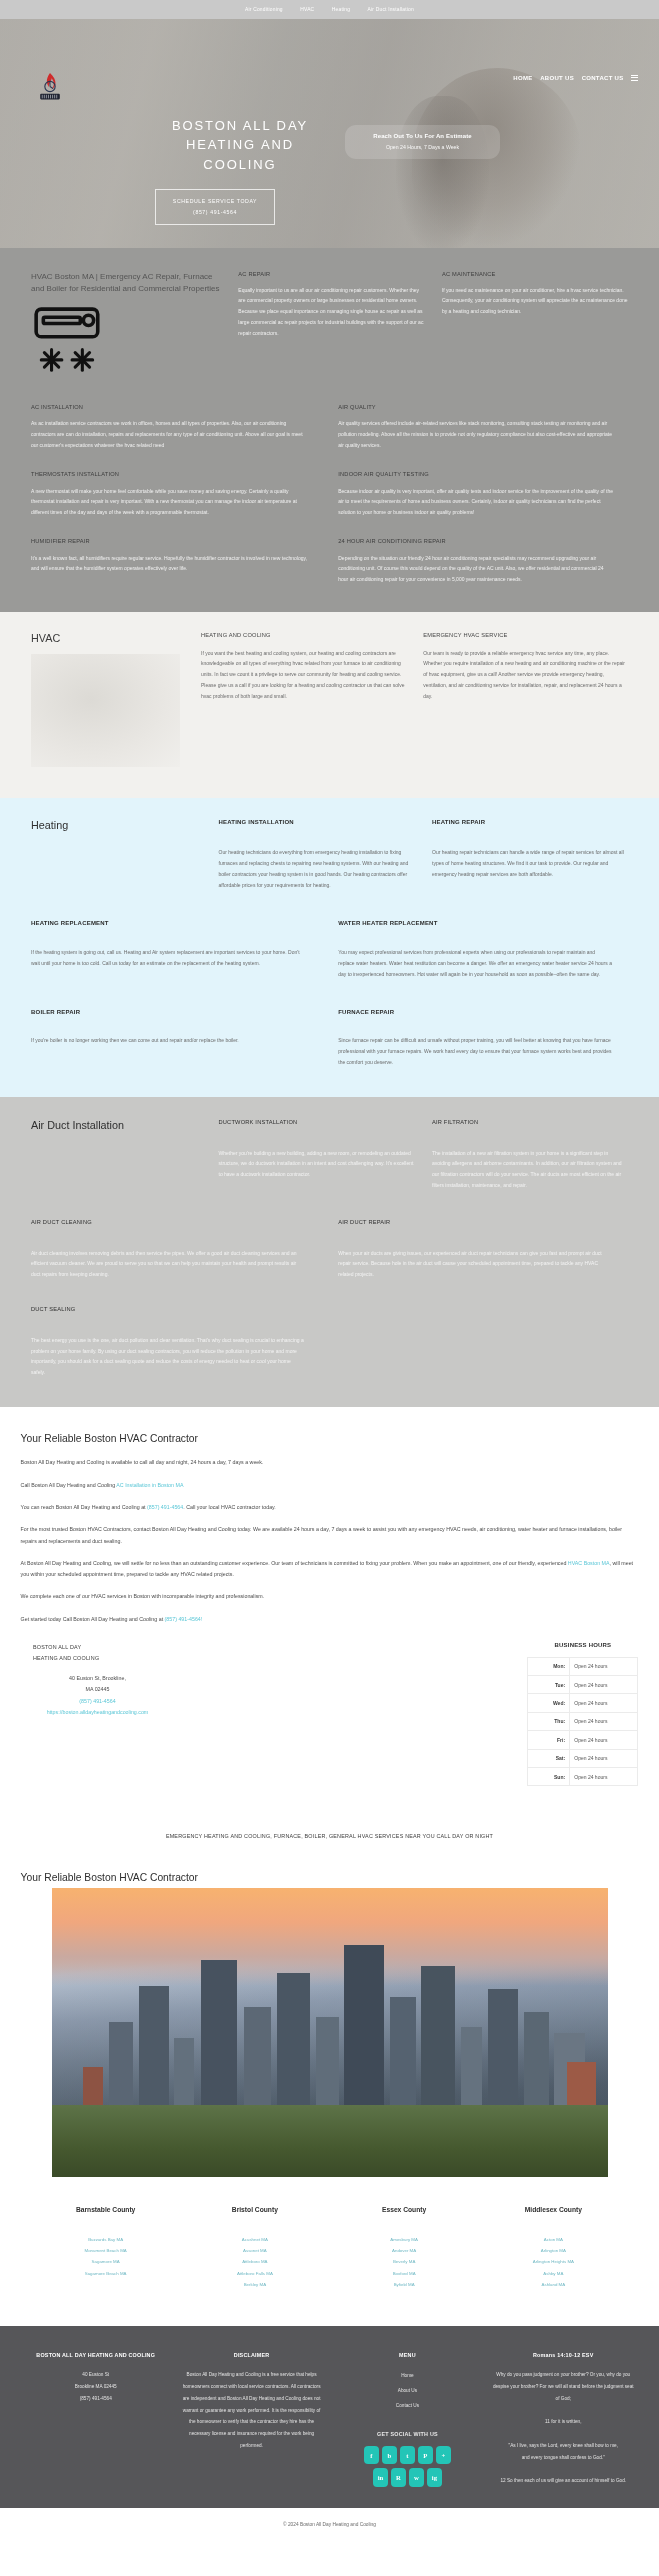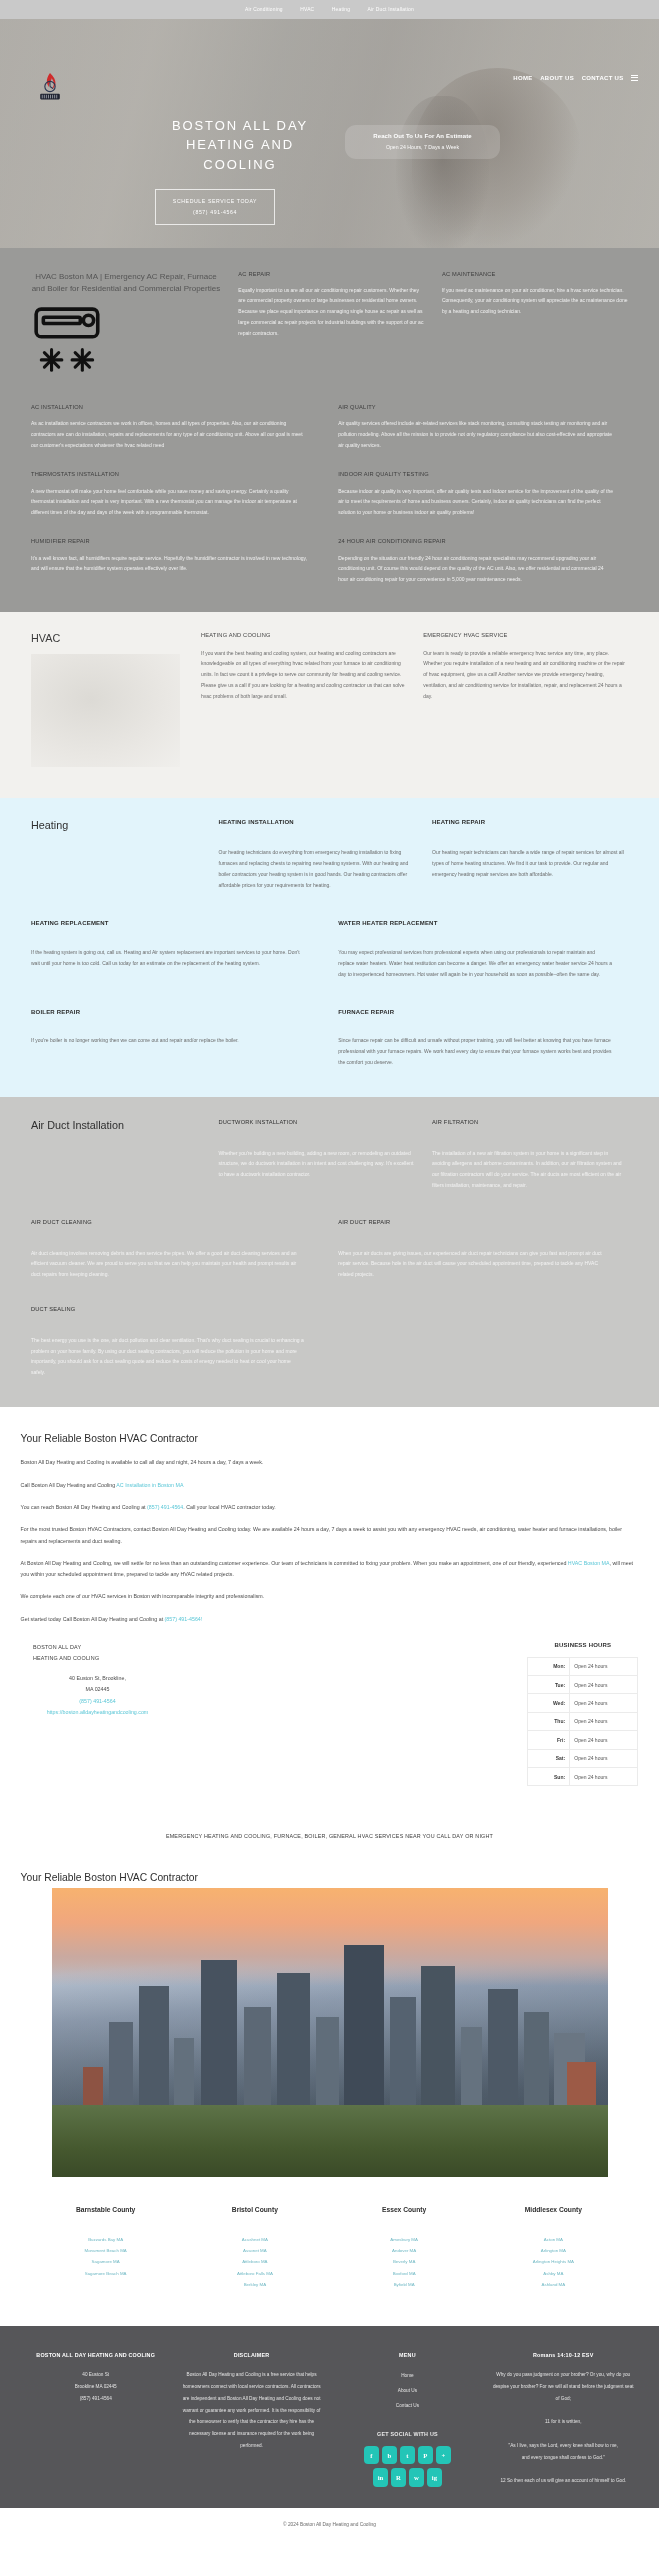--- a/index.html
+++ b/index.html
@@ -84,21 +84,20 @@
     background: #9a9a98;
     padding: 23px 31px 27px;
     color: #fff;
   }
   .gb-row { display: flex; gap: 17.5px; }
   .gb-col { flex: 1; }
   .gb-col.lead { flex: 1.02; }
   .gb-lead-title {
     font-size: 8px; line-height: 1.62; color: #555; font-weight: 400;
     margin-bottom: 9.3px;
-    text-align: center;
   }
   .ac-icon { width: 95px; height: 77px; margin-top: 5.2px; }
   .gb-h { font-size: 5.7px; letter-spacing: 0.2px; color: #3d3d3d; margin-bottom: 8.2px; font-weight:400;}
   .gb-p { font-size: 5px; line-height: 2.15; color: #f2f2f2; }
   .gb-row2 { display: flex; gap: 17.5px; margin-top: 21.6px; }
   .gb-row3 { display: flex; gap: 17.5px; margin-top: 20.6px; }
   .gb-row4 { display: flex; gap: 17.5px; margin-top: 20.6px; }
   .halfcol { width: 50%; padding-right: 13.4px; }
 
   

